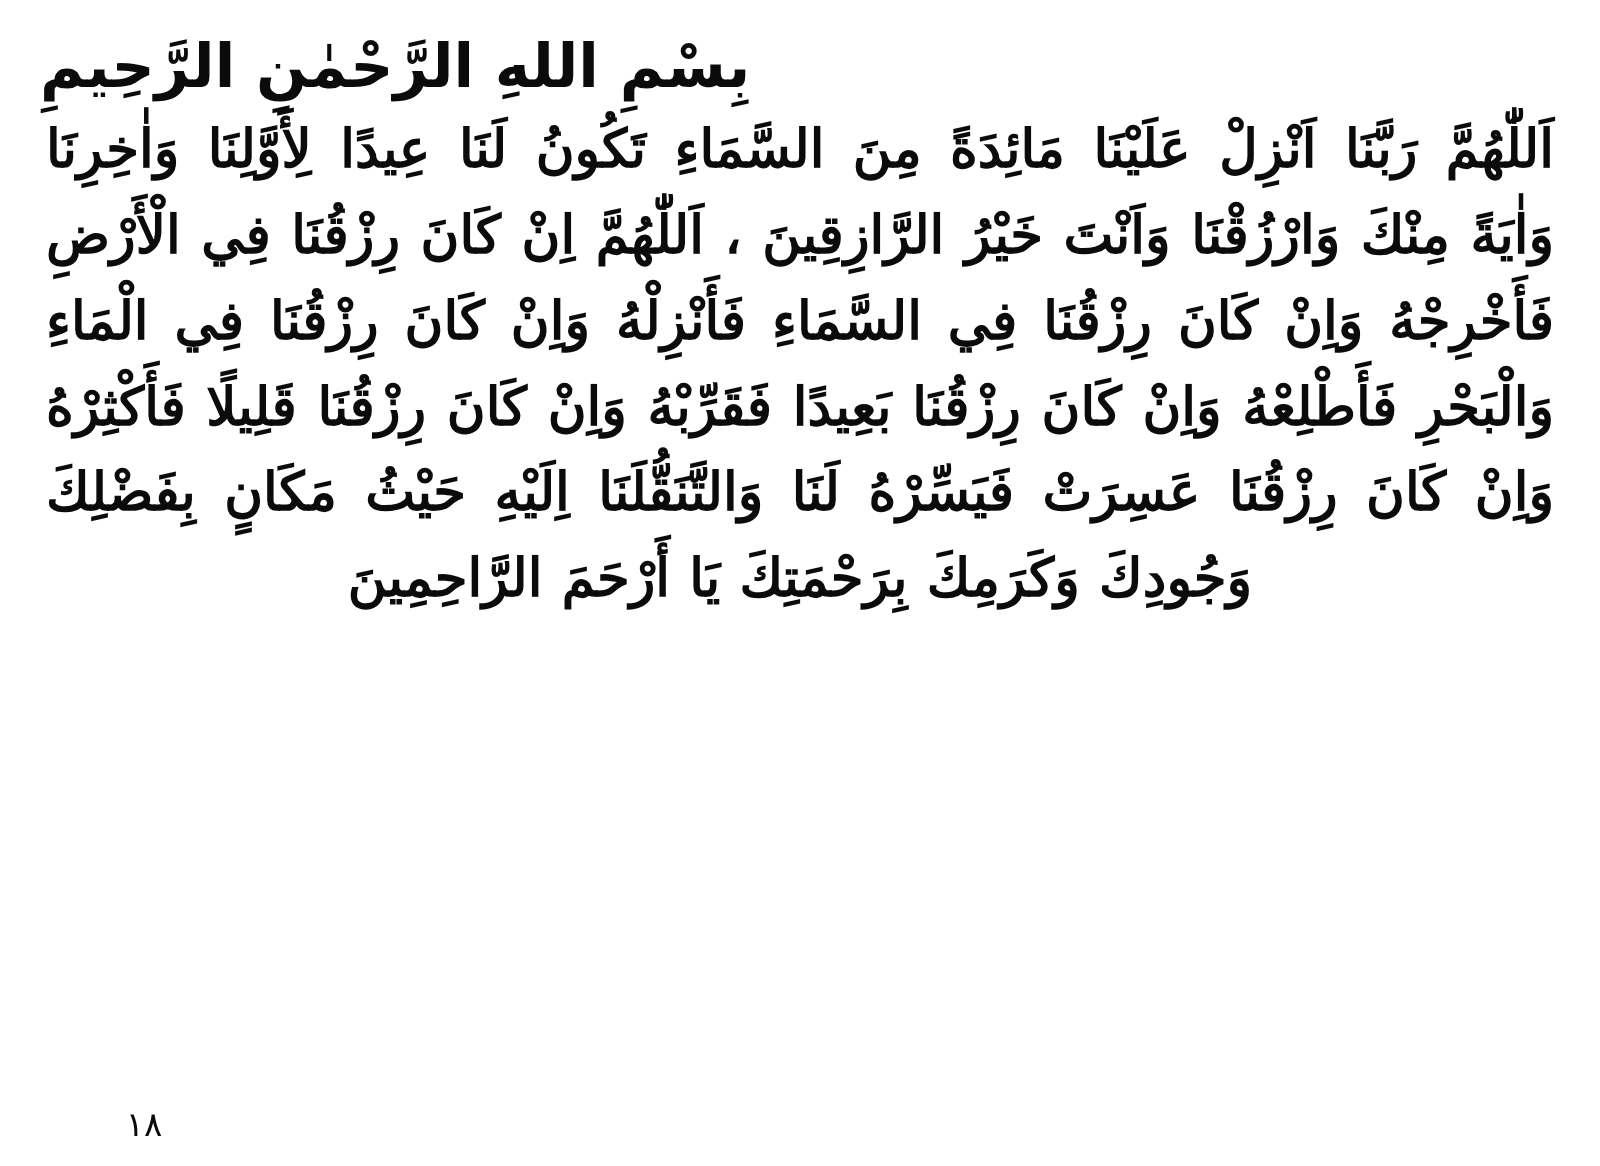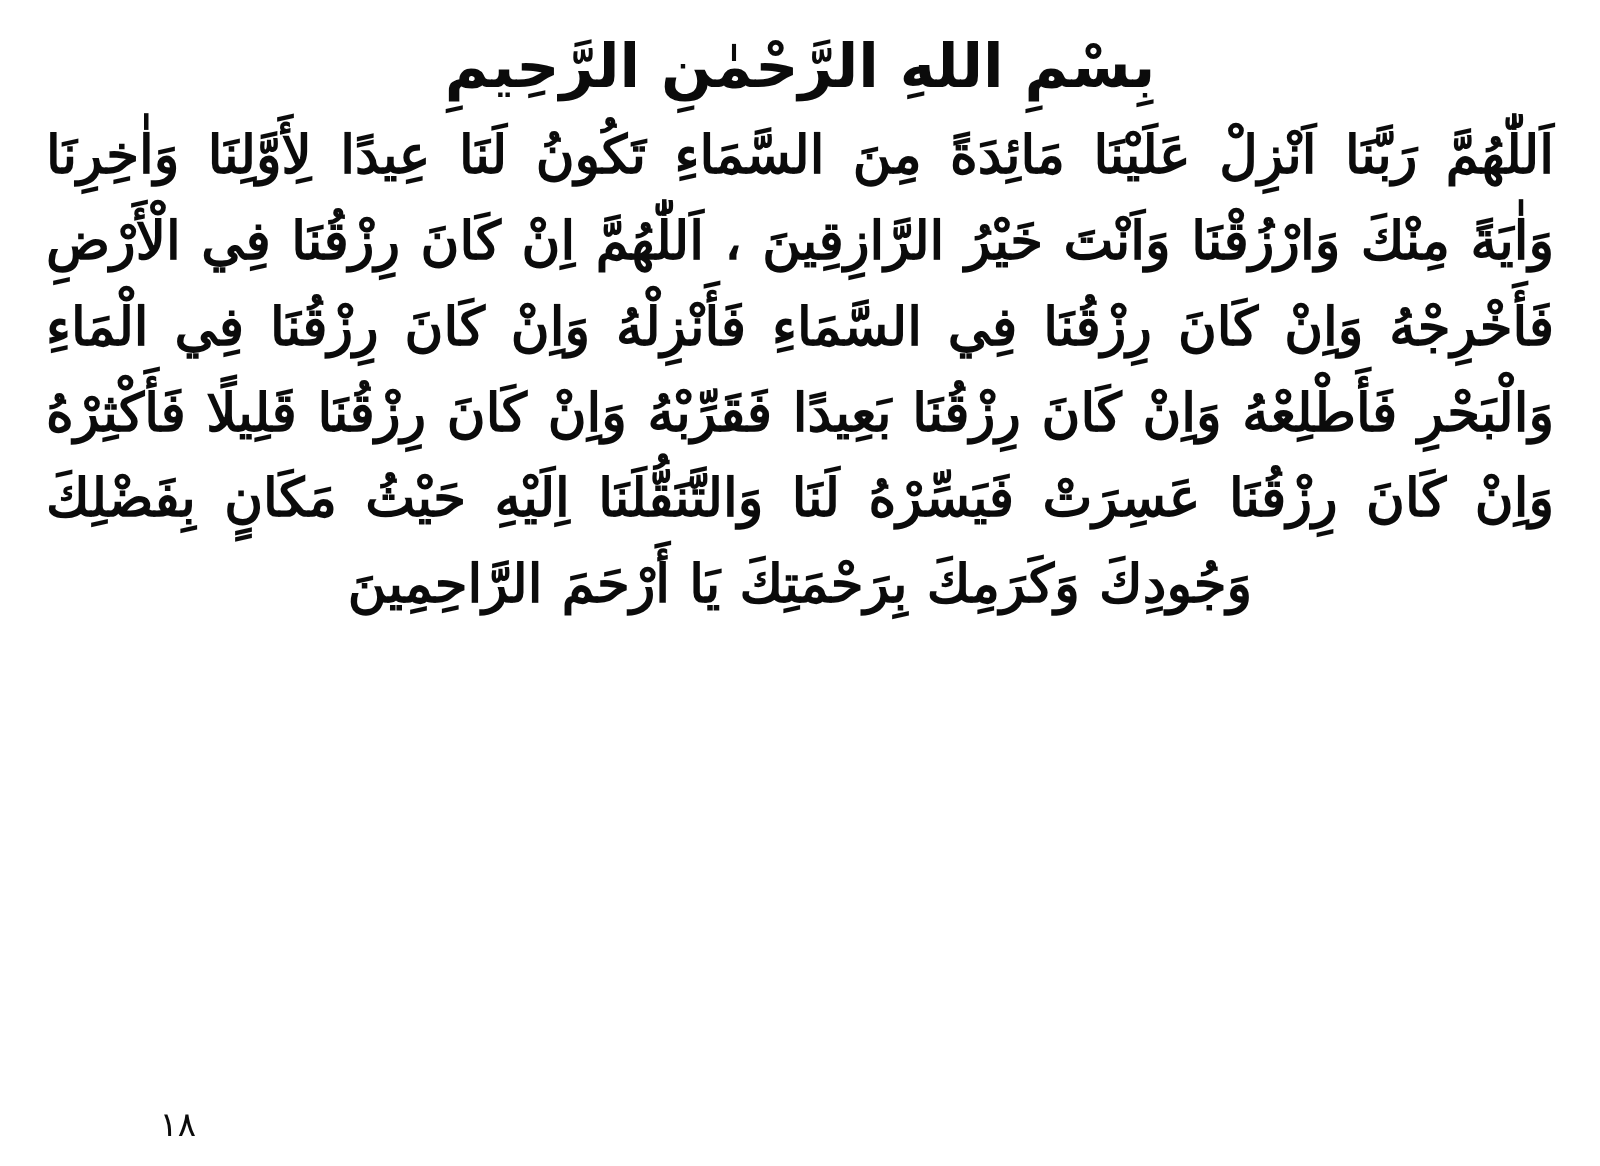--- a/index.html
+++ b/index.html
@@ -22,50 +22,49 @@
     width: 1600px;
     height: 1166px;
     box-sizing: border-box;
     padding: 26px 40px 10px 40px;
     display: flex;
     flex-direction: column;
     align-items: stretch;
     justify-content: flex-start;
   }
   .basmala {
-    text-align: center;
+    text-align: left;
     font-size: 60px;
     line-height: 1.35;
     color: #0b0b0b;
     direction: rtl;
     letter-spacing: 0px;
-    margin-bottom: 6px;
     font-family: "DejaVu Sans", sans-serif;
     font-weight: 600;
   }
   .body-text {
     direction: rtl;
     text-align: justify;
     text-align-last: center;
     color: #0b0b0b;
     font-size: 53px;
     line-height: 1.62;
     word-spacing: 6px;
     font-family: Liberation Serif, serif;
     font-weight: 600;
     padding: 0 6px;
   }
   .footer {
     position: absolute;
-    left: 36px;
+    left: 64px;
     bottom: 22px;
     width: 160px;
     display: flex;
     align-items: flex-end;
-    justify-content: flex-start;
+    justify-content: center;
   }
   .page-number {
     font-size: 34px;
     color: #0b0b0b;
     direction: rtl;
     font-family: "DejaVu Sans", sans-serif;
     letter-spacing: 2px;
   }
 </style>
 </head>

